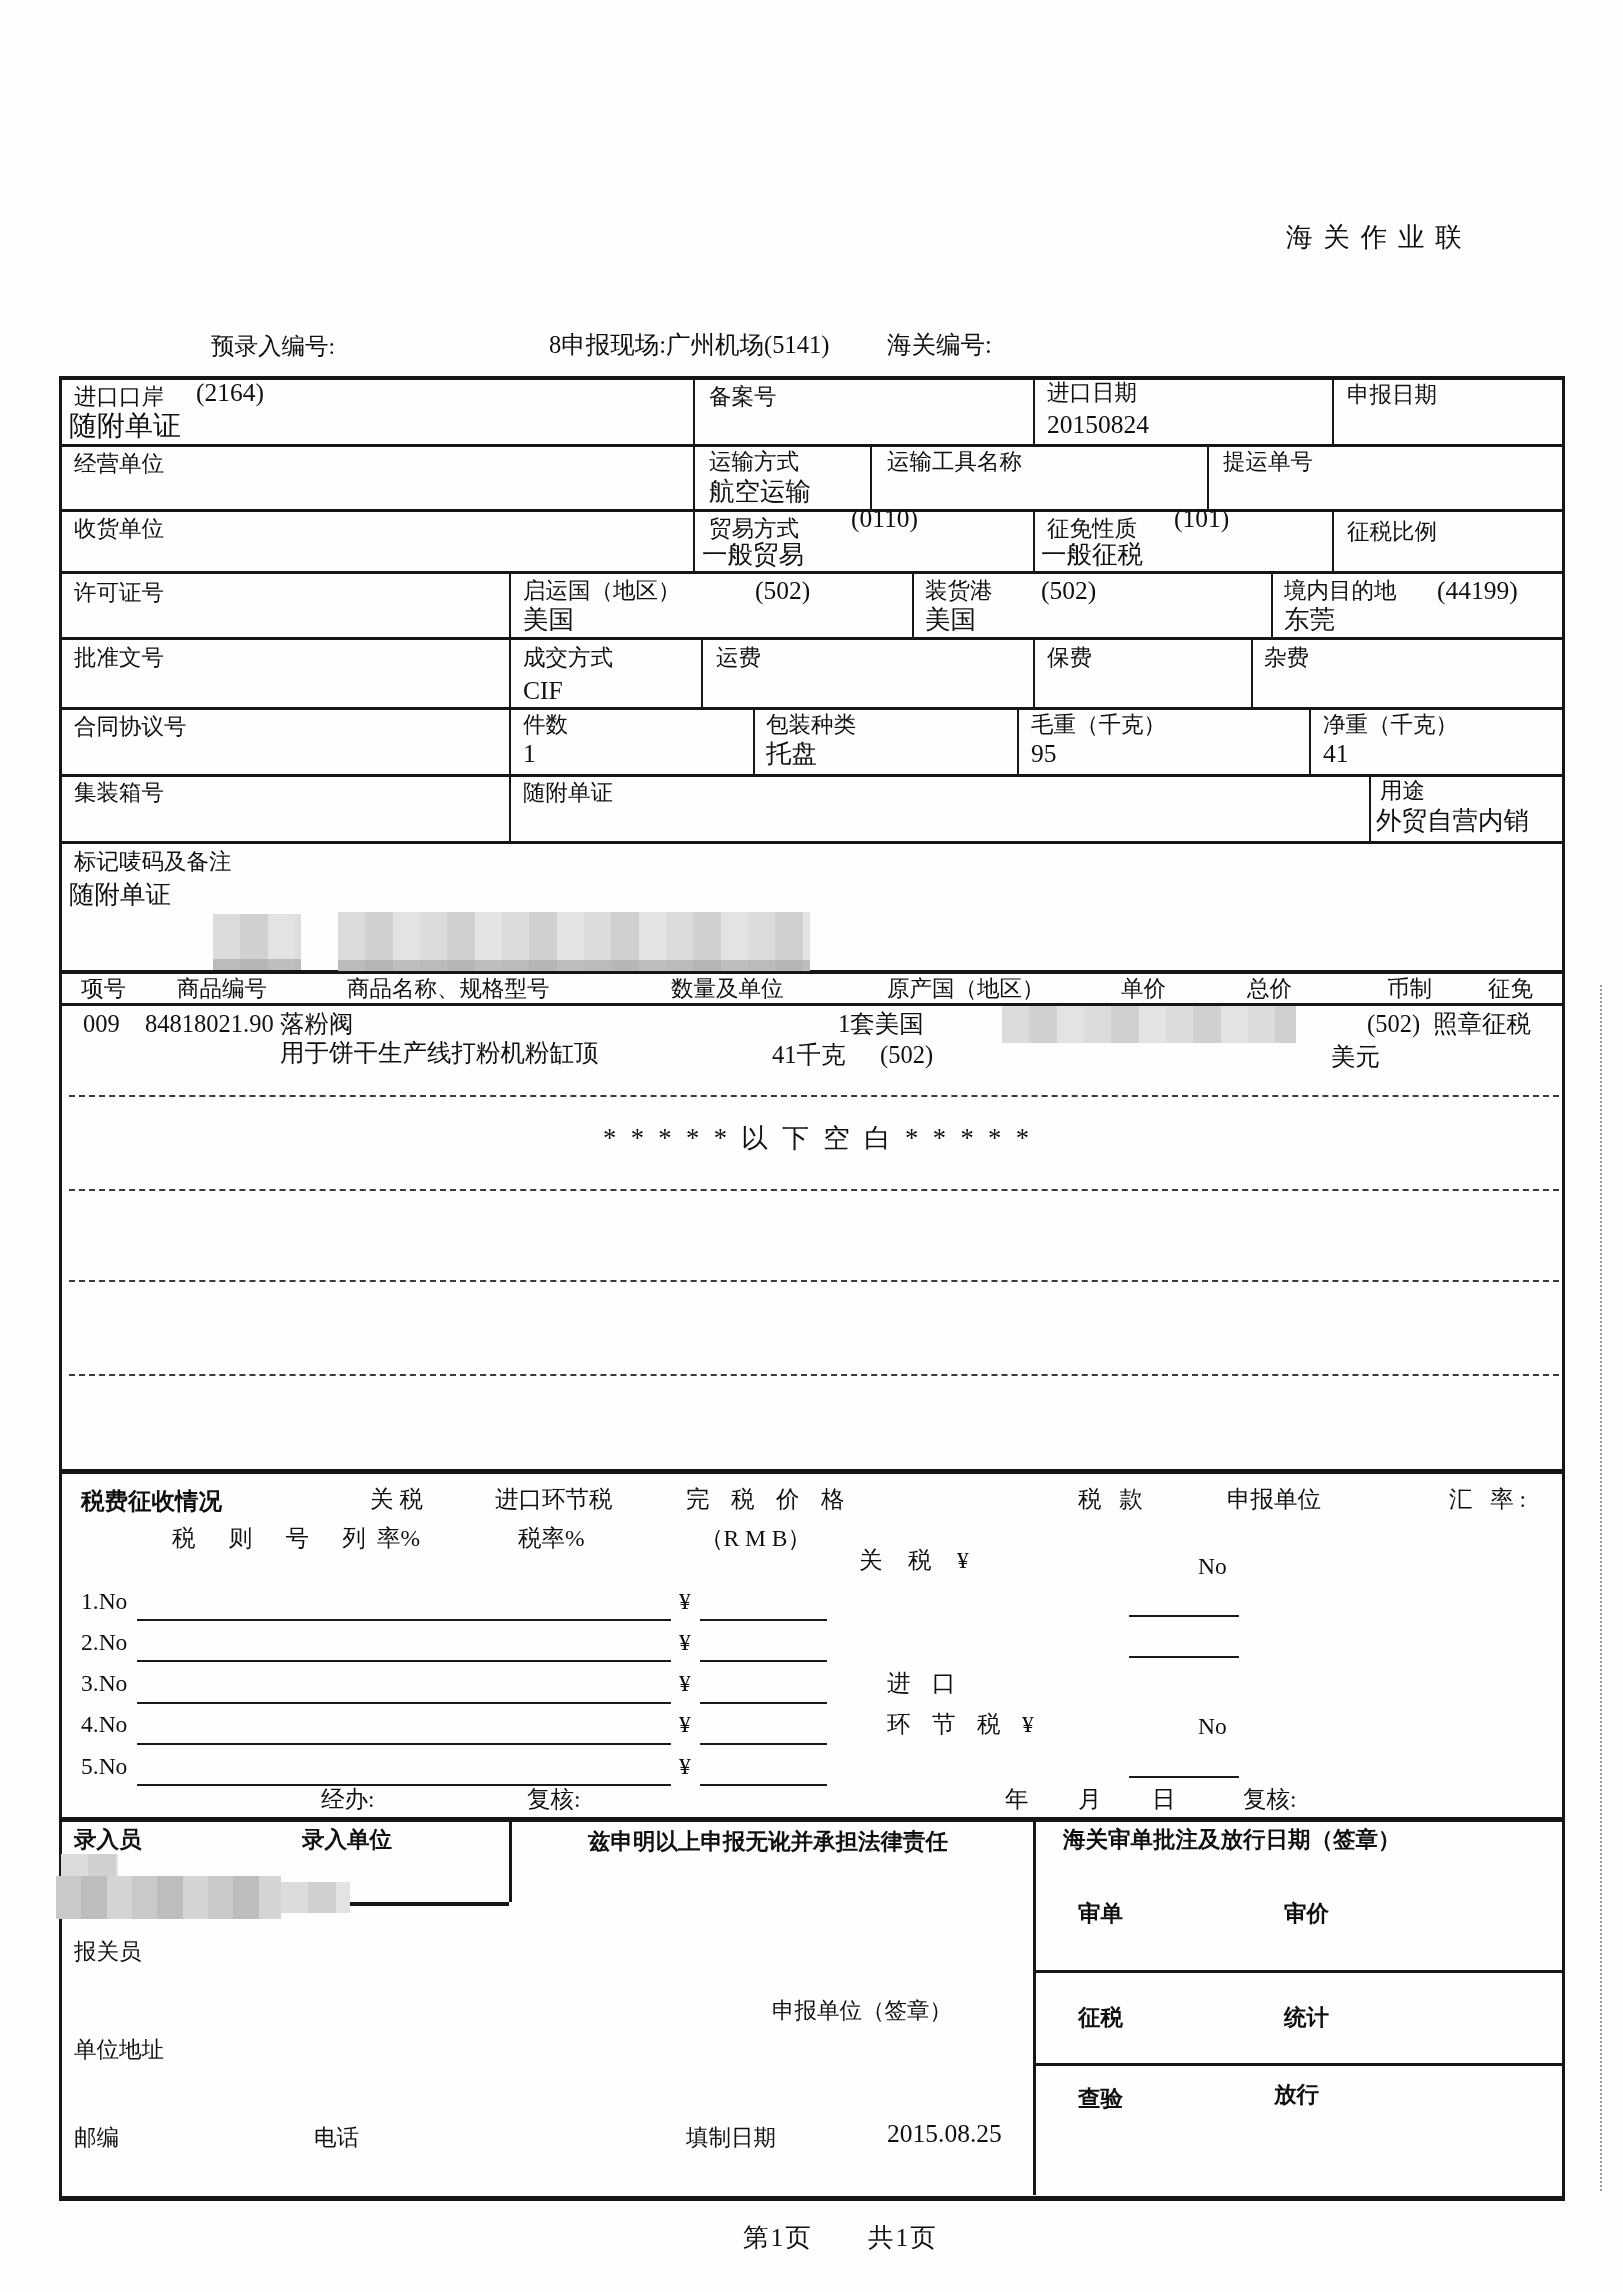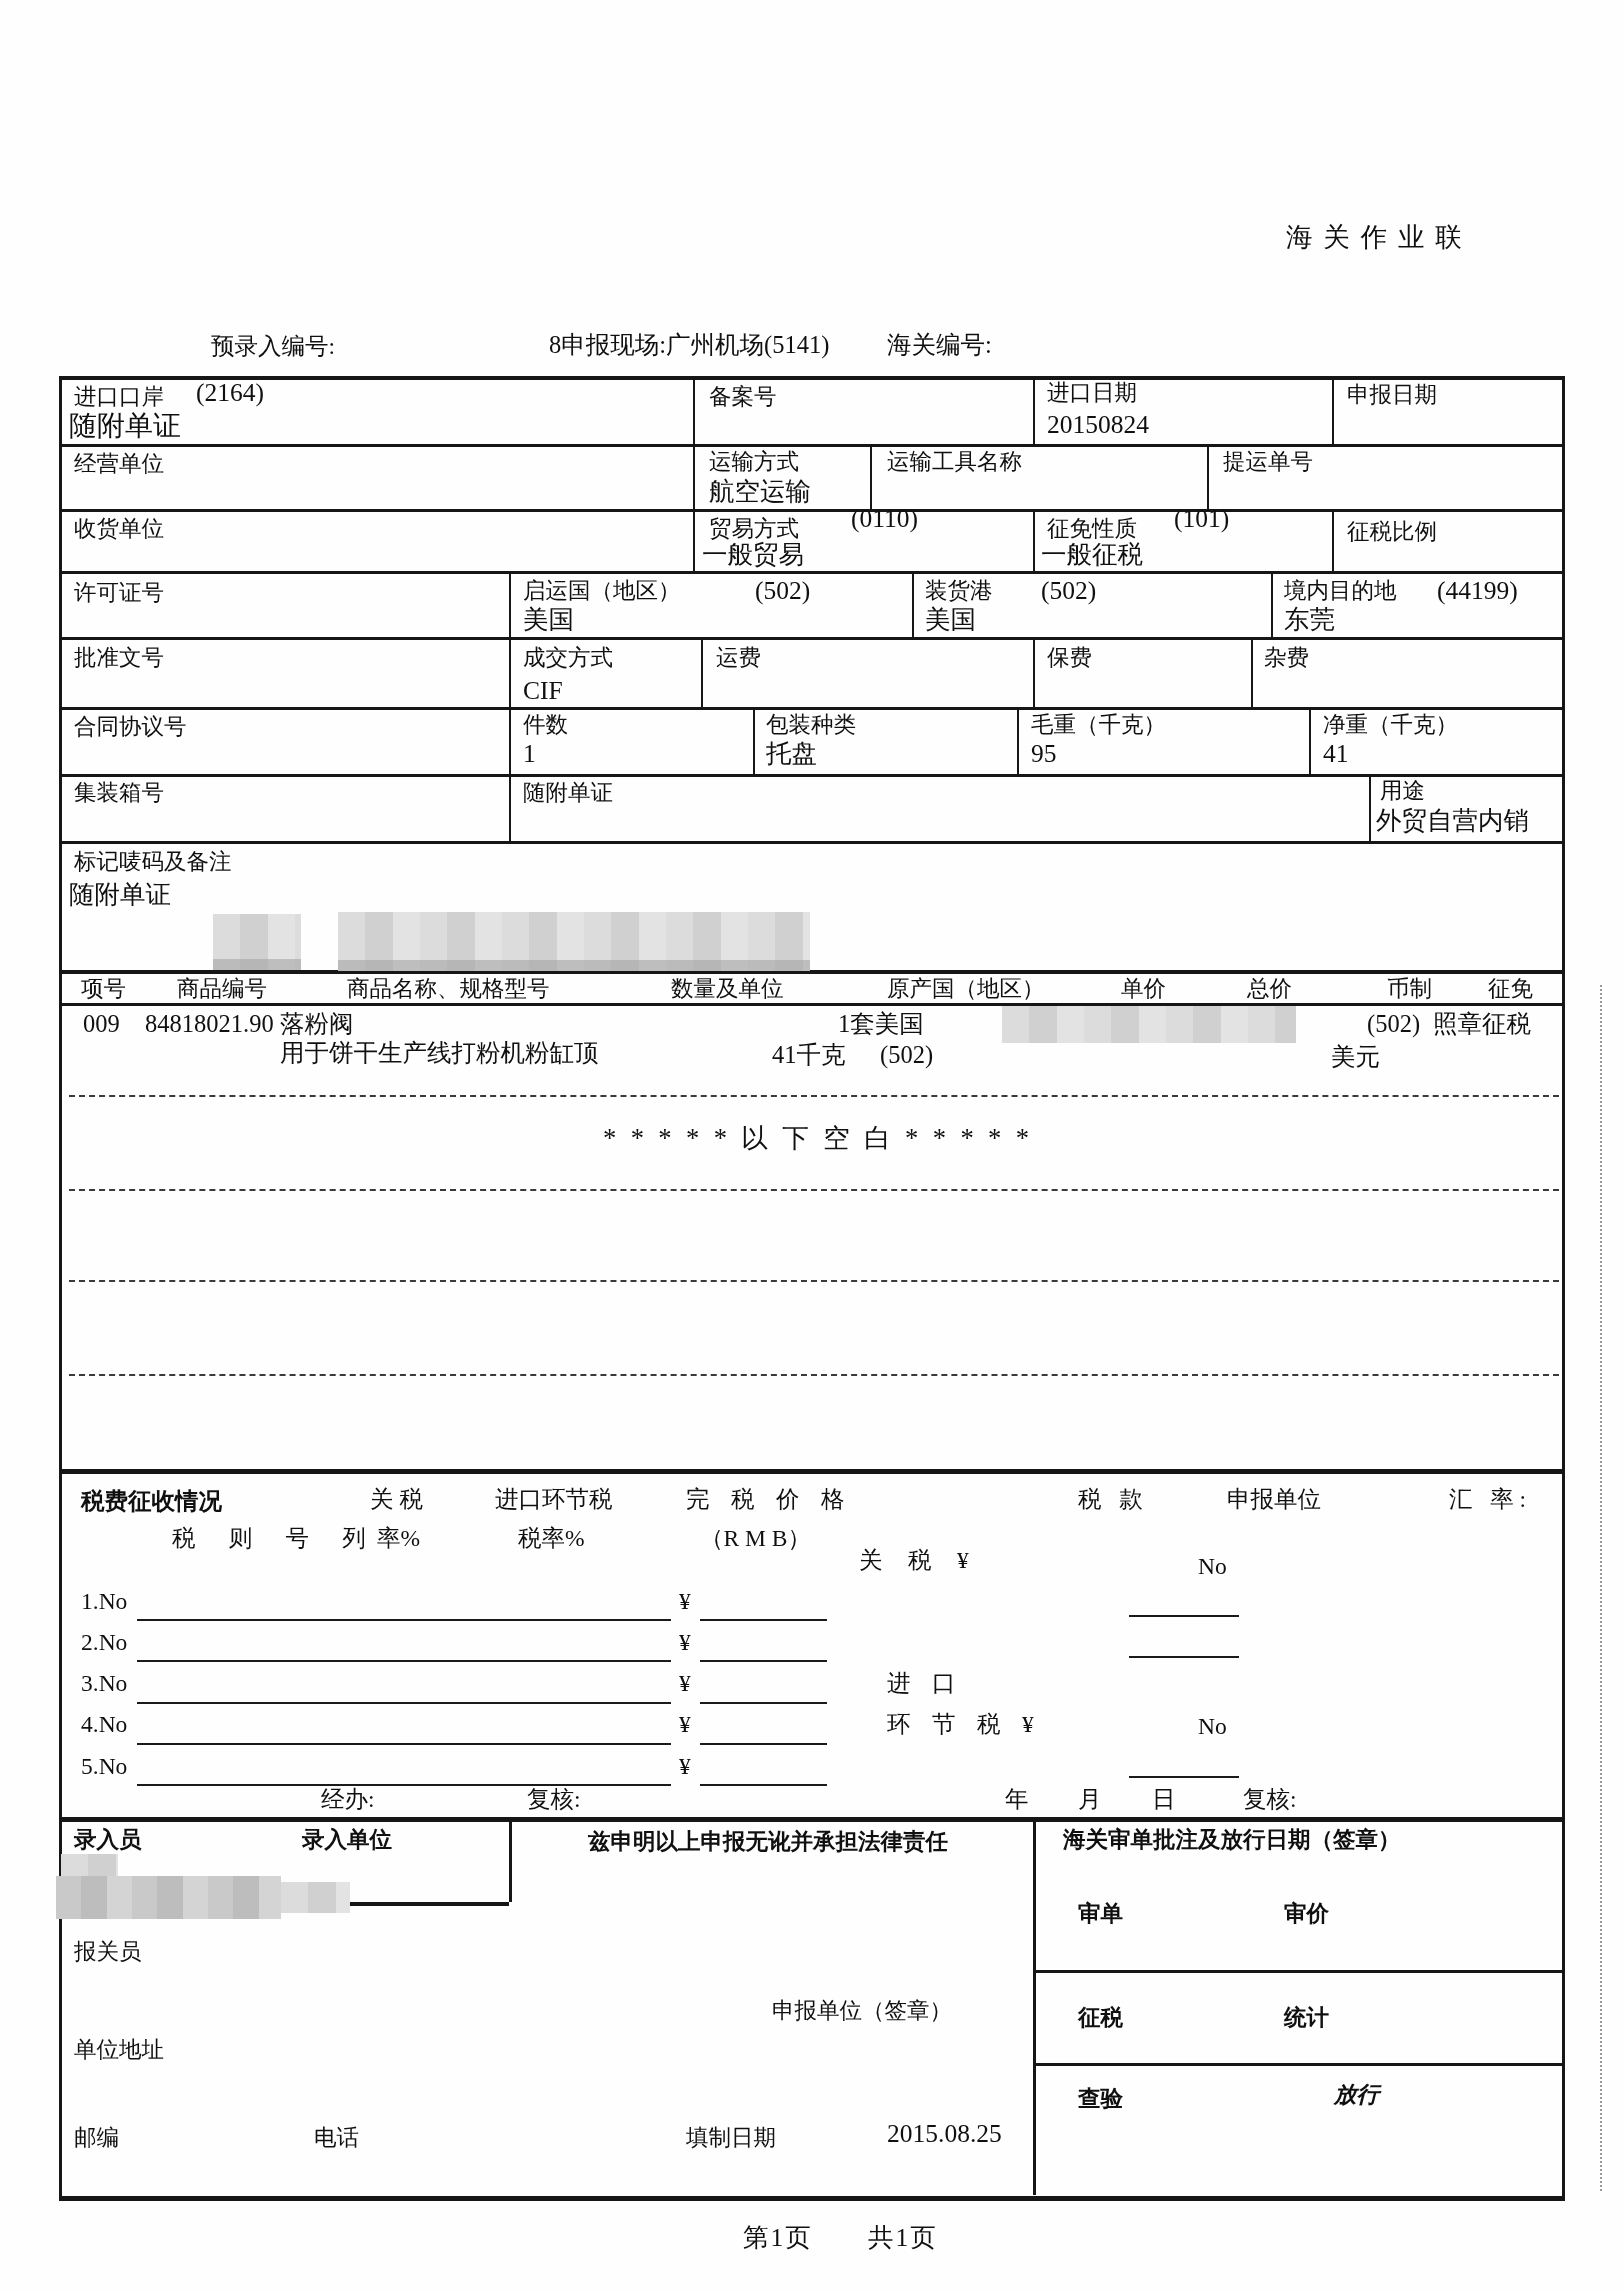--- a/index.html
+++ b/index.html
@@ -230,19 +230,19 @@
   <div class="t lbl" style="left:772px;top:1998px;">申报单位（签章）</div>
   <div class="t lbl" style="left:686px;top:2125px;">填制日期</div>
   <div class="t val" style="left:887px;top:2119px;">2015.08.25</div>
 
   <div class="t lbl bold" style="left:1063px;top:1827px;">海关审单批注及放行日期（签章）</div>
   <div class="t lbl bold" style="left:1078px;top:1901px;">审单</div>
   <div class="t lbl bold" style="left:1284px;top:1901px;">审价</div>
   <div class="t lbl bold" style="left:1078px;top:2005px;">征税</div>
   <div class="t lbl bold" style="left:1284px;top:2005px;">统计</div>
   <div class="t lbl bold" style="left:1078px;top:2086px;">查验</div>
-  <div class="t lbl bold" style="left:1334px;top:2082px;font-style:italic;">放行</div>
+  <div class="t lbl bold" style="left:1274px;top:2082px;">放行</div>
 
   <div class="t foot" style="left:743px;top:2223px;">第1页</div>
   <div class="t foot" style="left:868px;top:2223px;">共1页</div>
 
 </div>
 
 
 </body></html>

